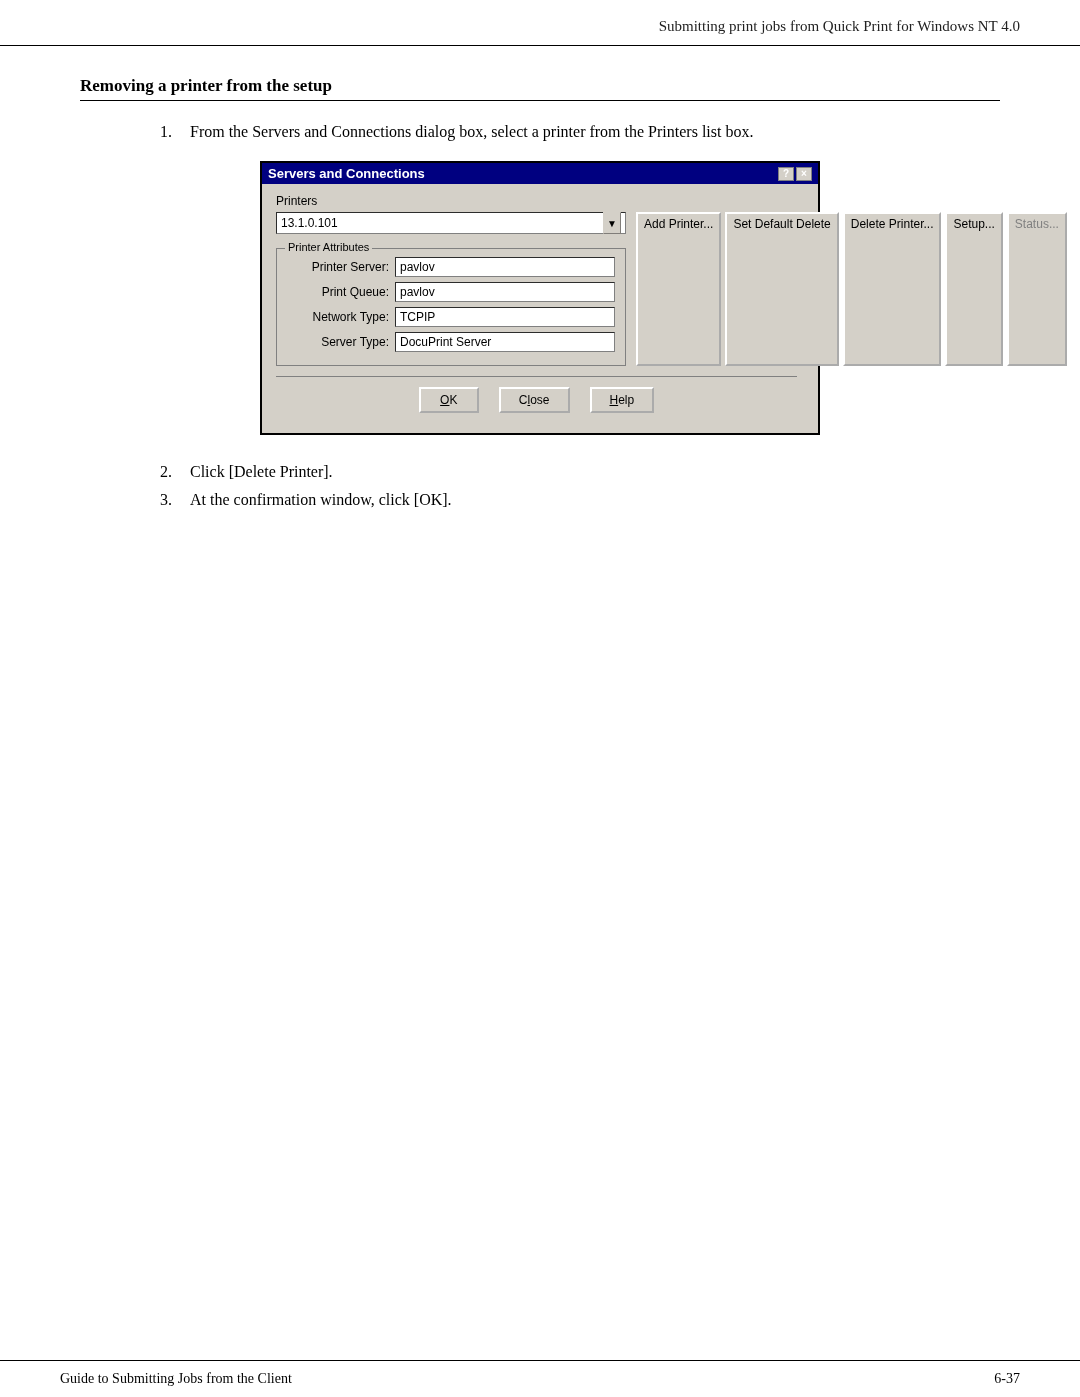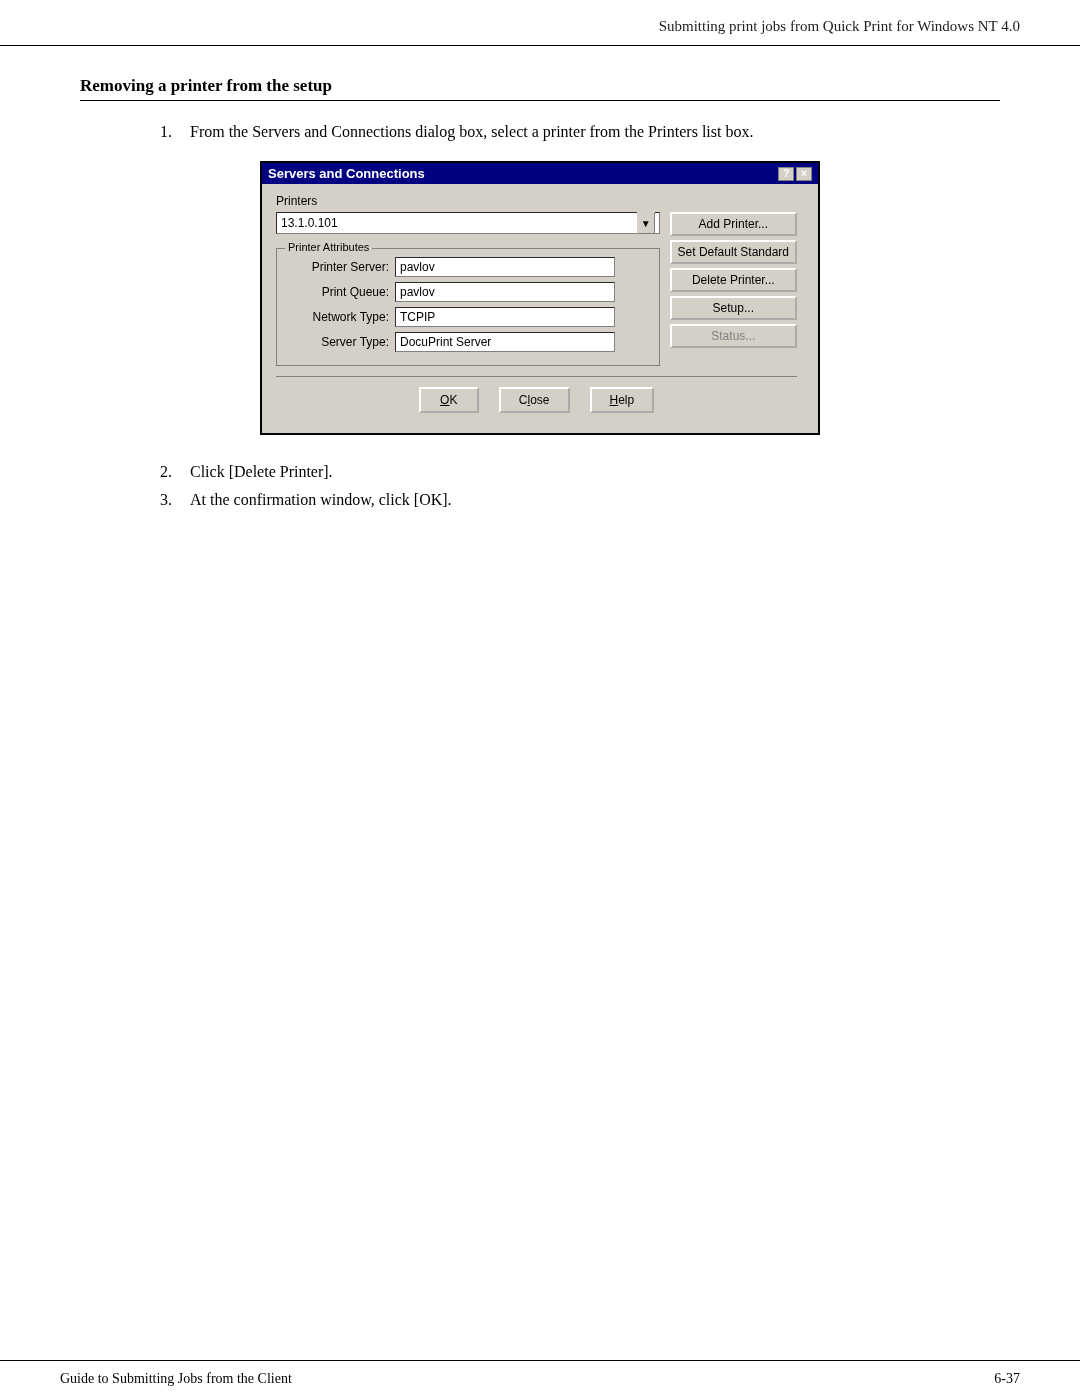--- a/index.html
+++ b/index.html
@@ -143,21 +143,21 @@
       align-items: center;
       justify-content: center;
       cursor: pointer;
       font-size: 10px;
       margin-left: auto;
     }
 
     
     .dialog-right-buttons {
       display: flex;
-      flex-direction: column;
+      flex-direction: row;
       gap: 4px;
       min-width: 120px;
     }
     .win-button {
       background: #d4d0c8;
       border: 2px outset #ffffff;
       padding: 3px 6px;
       font-size: 12px;
       font-family: Arial, sans-serif;
       text-align: center;
@@ -318,21 +318,21 @@
             </div>
             <div class="attr-row">
               <span class="attr-label">Server Type:</span>
               <div class="attr-value">DocuPrint Server</div>
             </div>
           </div>
         </div>
 
         <div class="dialog-right-buttons">
           <div class="win-button">Add Printer...</div>
-          <div class="win-button">Set Default Standard</div>
+          <div class="win-button">Set Default Delete</div>
           <div class="win-button">Delete Printer...</div>
           <div class="win-button">Setup...</div>
           <div class="win-button disabled">Status...</div>
         </div>
       </div>
 
       <div class="dialog-footer">
         <div class="footer-btn"><u>O</u>K</div>
         <div class="footer-btn">C<u>l</u>ose</div>
         <div class="footer-btn"><u>H</u>elp</div>

